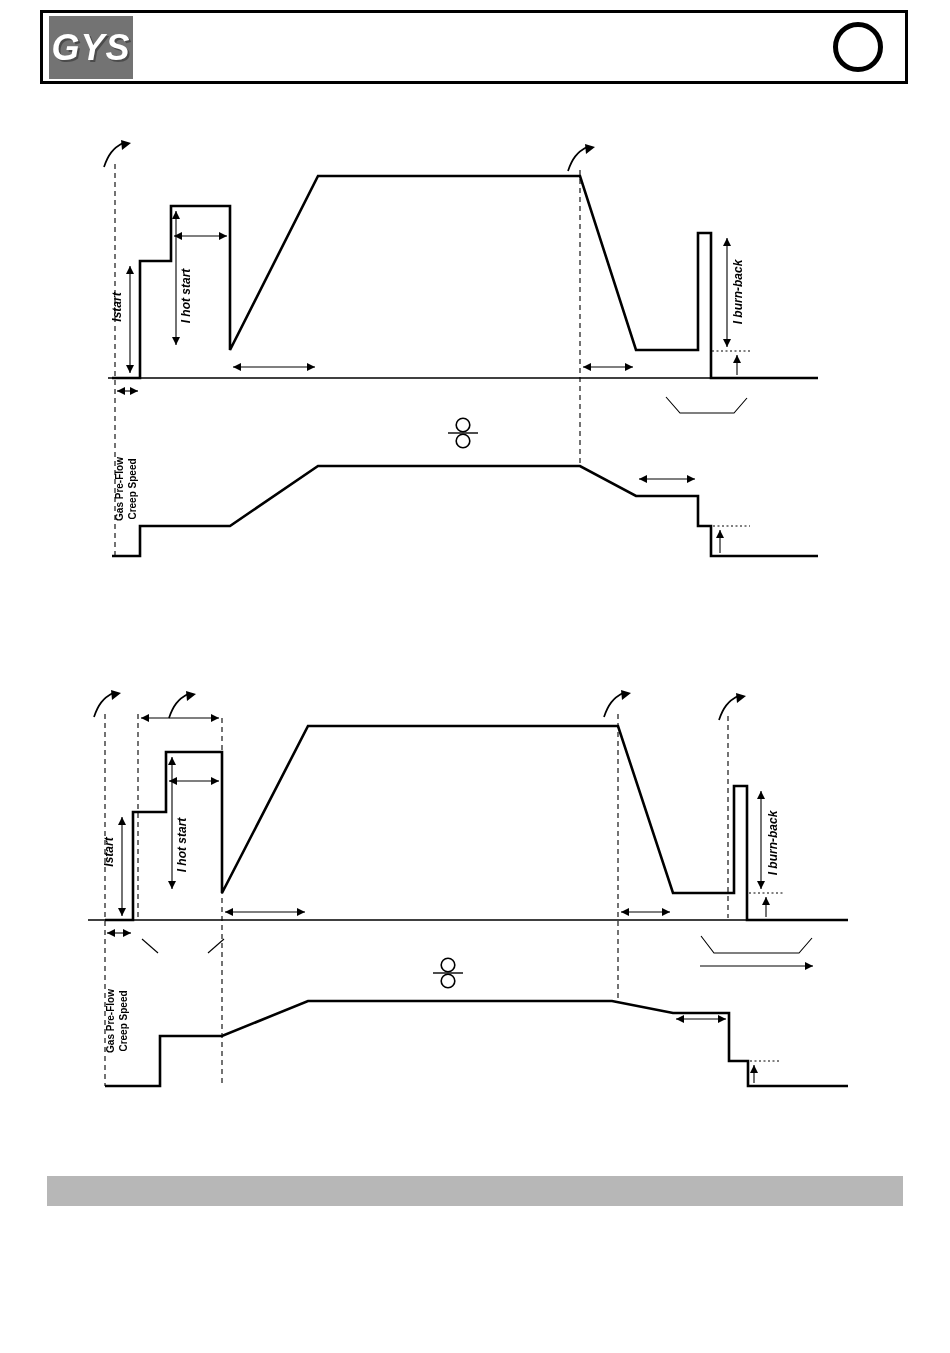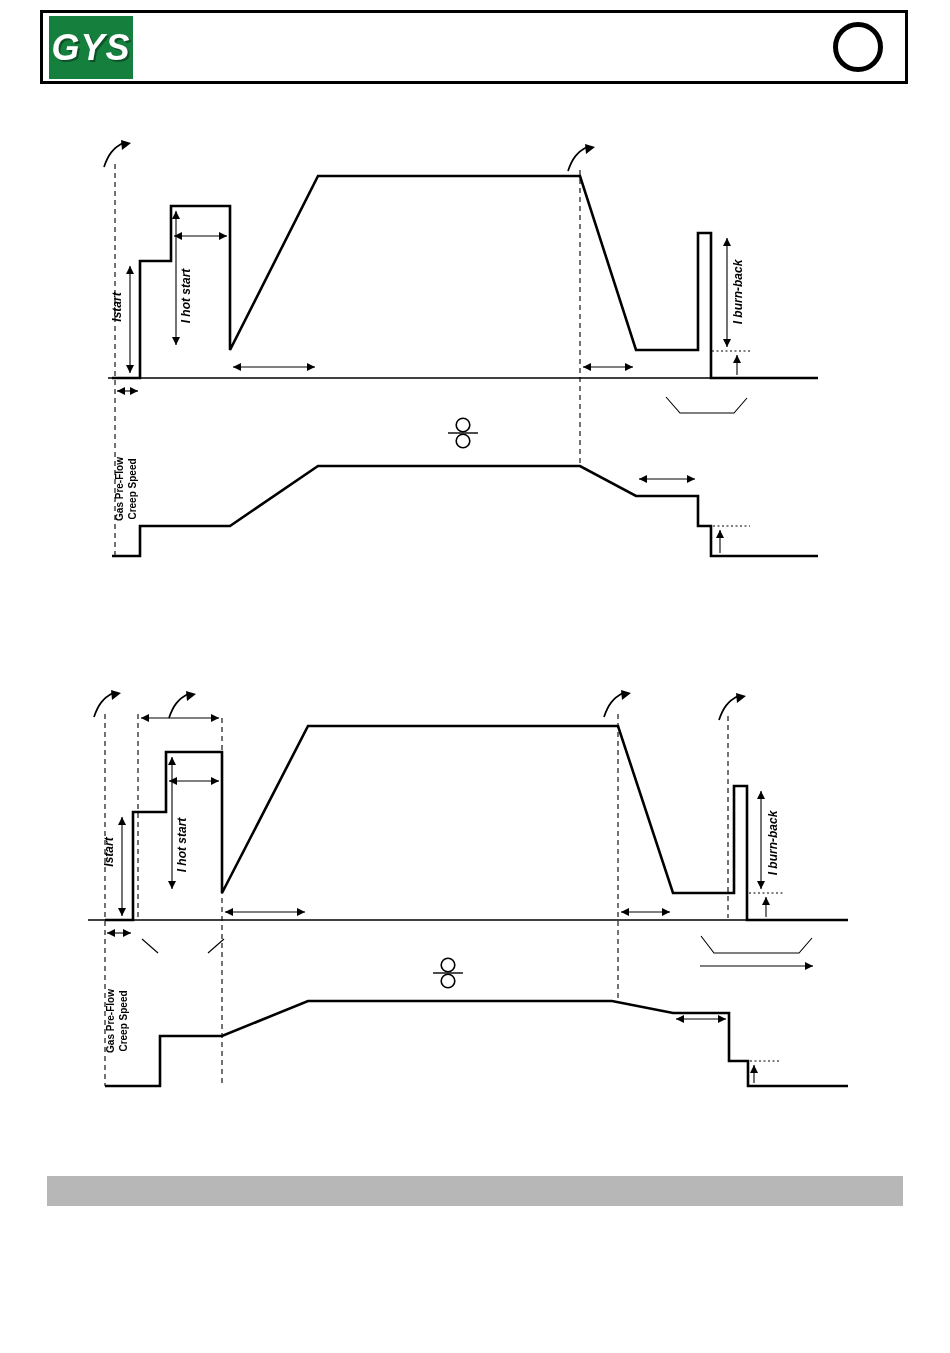--- a/index.html
+++ b/index.html
@@ -10,21 +10,21 @@
   }
   .page { position:absolute; inset:0; background:#fff; overflow:hidden; }
 
   
   .header-box {
     position:absolute; left:40px; top:10px; width:868px; height:74px;
     border:3px solid #000; background:#fff;
   }
   .logo {
     position:absolute; left:6px; top:3px; width:84px; height:63px;
-    background:#15803d; display:flex; align-items:center; justify-content:center;
+    background:#737373; display:flex; align-items:center; justify-content:center;
   }
   .logo span {
     font-style:italic; font-weight:bold; font-size:36px; color:#fff;
     letter-spacing:1px; text-shadow:2px 2px 0 rgba(0,0,0,0.35);
   }
   .page-circle {
     position:absolute; right:22px; top:9px; width:50px; height:50px;
     border:5px solid #000; border-radius:50%; background:#fff;
   }
 

